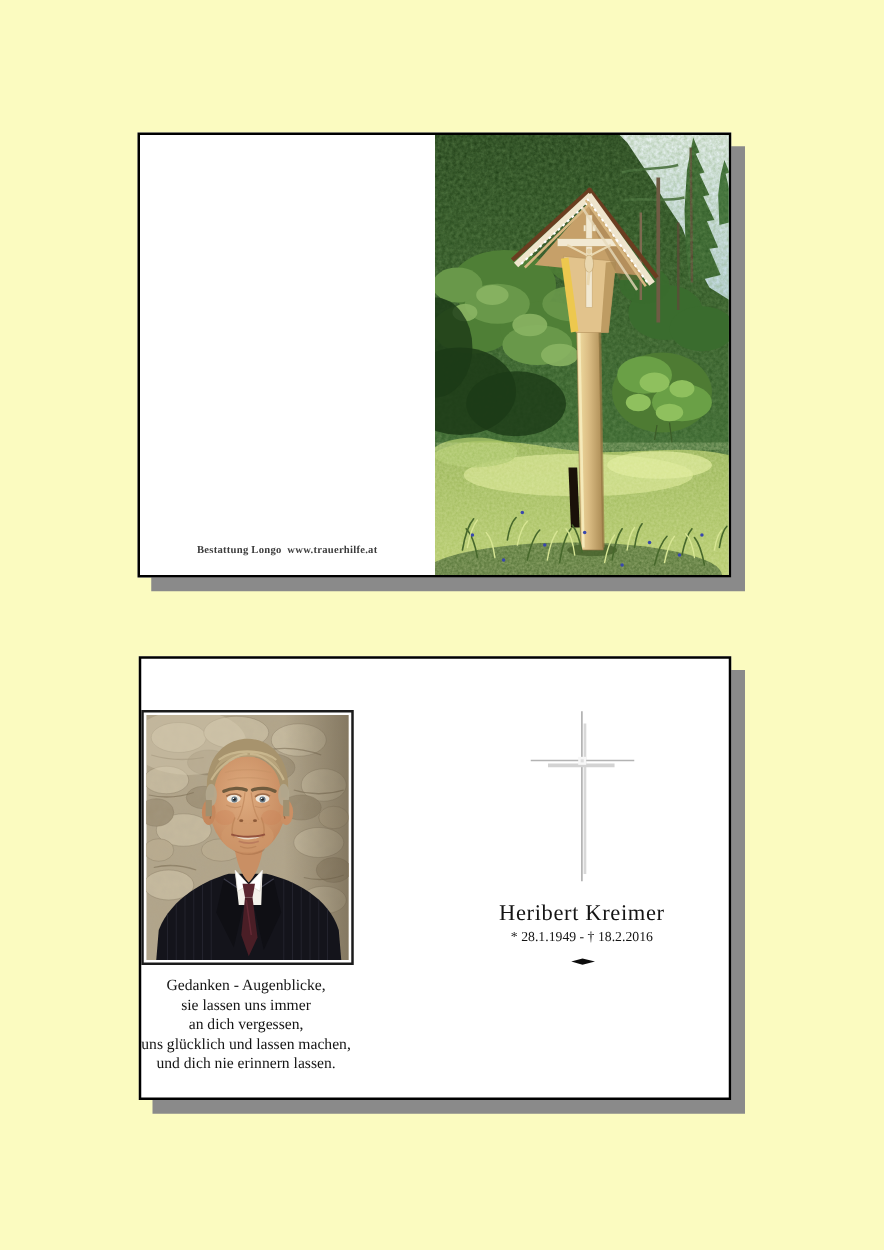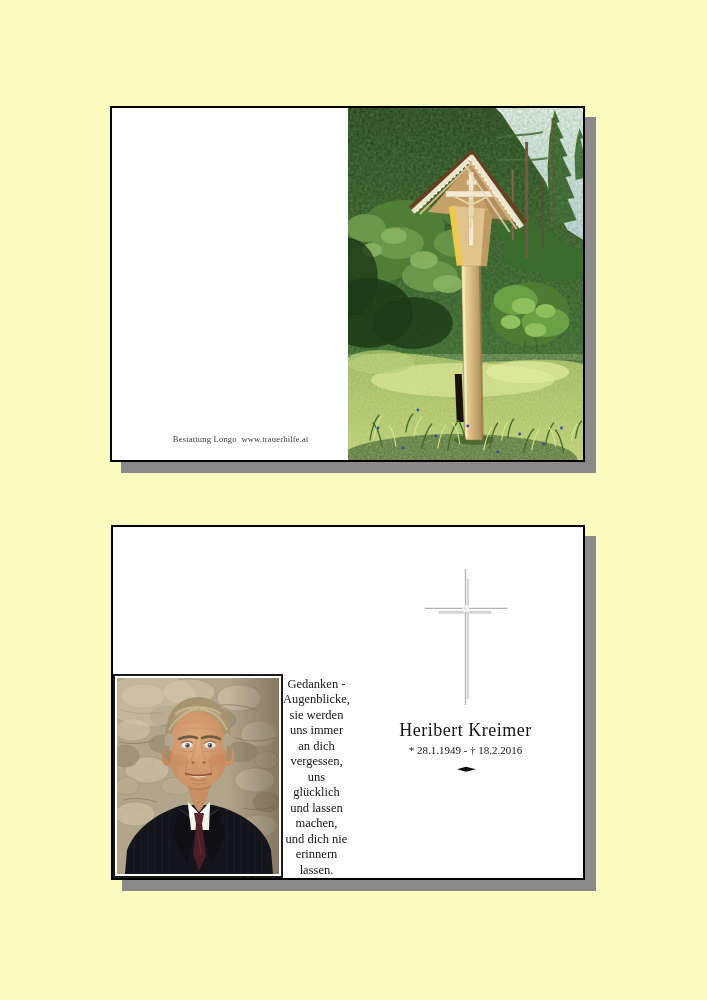--- a/index.html
+++ b/index.html
@@ -1,26 +1,26 @@
 <!DOCTYPE html>
 <html><head>
 <meta charset="utf-8">
 <style>
   html,body{margin:0;padding:0;background:#FBFBC0;}
   #canvas{position:relative;width:707px;height:1000px;background:#FBFBC0;overflow:hidden;
           font-family:"Liberation Serif","DejaVu Serif",serif;color:#141414;}
   .card{position:absolute;background:#fff;border:2px solid #000;box-shadow:11px 11px 0 0 #8A8A8A;}
   .card-front{left:110px;top:106px;width:471px;height:352px;}
   .card-inside{left:111px;top:525px;width:470px;height:351px;}
-  .front-left{position:absolute;left:11px;top:0;bottom:0;width:50%;}
+  .front-left{position:absolute;left:0;top:0;bottom:0;width:50%;font-weight:bold;}
   .publisher{position:absolute;left:0;right:0;bottom:16px;text-align:center;
              font-size:8.5px;color:#3d3d3d;letter-spacing:.2px;}
   .front-right{position:absolute;right:0;top:0;bottom:0;width:50%;}
   .front-right svg{display:block;width:100%;height:100%;}
-  .inside-left{position:absolute;left:0;top:0;bottom:0;width:50%;display:flex;flex-direction:row;align-items:flex-end;}
+  .inside-left{position:absolute;left:0;top:0;bottom:0;width:50%;display:flex;flex-direction:column;align-items:flex-start;}
   .portrait-frame{margin-top:41px;border:2px solid #1b1b1b;background:#fff;padding:2px;line-height:0;}
   .portrait-frame svg{display:block;width:162px;height:196px;}
   .poem{margin-top:9px;text-align:center;font-size:12.5px;line-height:15.5px;}
   .inside-right{position:absolute;right:0;top:0;bottom:0;width:50%;display:flex;flex-direction:column;align-items:center;}
   .cross-svg{display:block;margin-top:40px;width:96px;height:140px;}
   .consolation{margin-top:26px;text-align:center;font-size:14.5px;line-height:19px;}
   .name{margin-top:13px;font-size:18px;letter-spacing:.5px;white-space:nowrap;}
   .dates{margin-top:3px;font-size:11px;}
   .divider-svg{display:block;margin-top:9px;width:88px;height:8px;}
 </style>
@@ -308,21 +308,21 @@
           <path d="M68,95.5 C75,98 88,98 95,95.5" stroke="#94523d" stroke-width="1.6" fill="none"></path>
           <path d="M74,101 Q82,104 90,101" stroke="#b5765a" stroke-width="1.2" opacity=".8" fill="none"></path>
           <ellipse cx="63" cy="82" rx="8" ry="6" fill="#cb7c52" opacity=".28"></ellipse>
             <ellipse cx="100" cy="82" rx="8" ry="6" fill="#cb7c52" opacity=".28"></ellipse>
           <path d="M63,46 C74,43 89,43 100,46 M65,52 C76,49.5 87,49.5 98,52" stroke="#c69165" stroke-width="1" opacity=".5" fill="none"></path>
           <path d="M75,105 Q81,108 88,105" stroke="#b27a52" stroke-width="1" opacity=".6" fill="none"></path>
         </svg>
       </div>
       <div class="poem">
         <div>Gedanken - Augenblicke,</div>
-        <div>sie werden uns immer</div>
+        <div>sie lassen uns immer</div>
         <div>an dich vergessen,</div>
         <div>uns glücklich und lassen machen,</div>
         <div>und dich nie erinnern lassen.</div>
       </div>
     </div>
     <div class="inside-right">
       <svg class="cross-svg" viewBox="0 0 96 142">
         <line x1="47.5" y1="2" x2="47.5" y2="140" stroke="#b3b3b3" stroke-width="1.4"></line>
         <line x1="50" y1="12" x2="50" y2="134" stroke="#d8d8d8" stroke-width="2.2"></line>
         <line x1="6" y1="42" x2="90" y2="42" stroke="#b3b3b3" stroke-width="1.4"></line>

